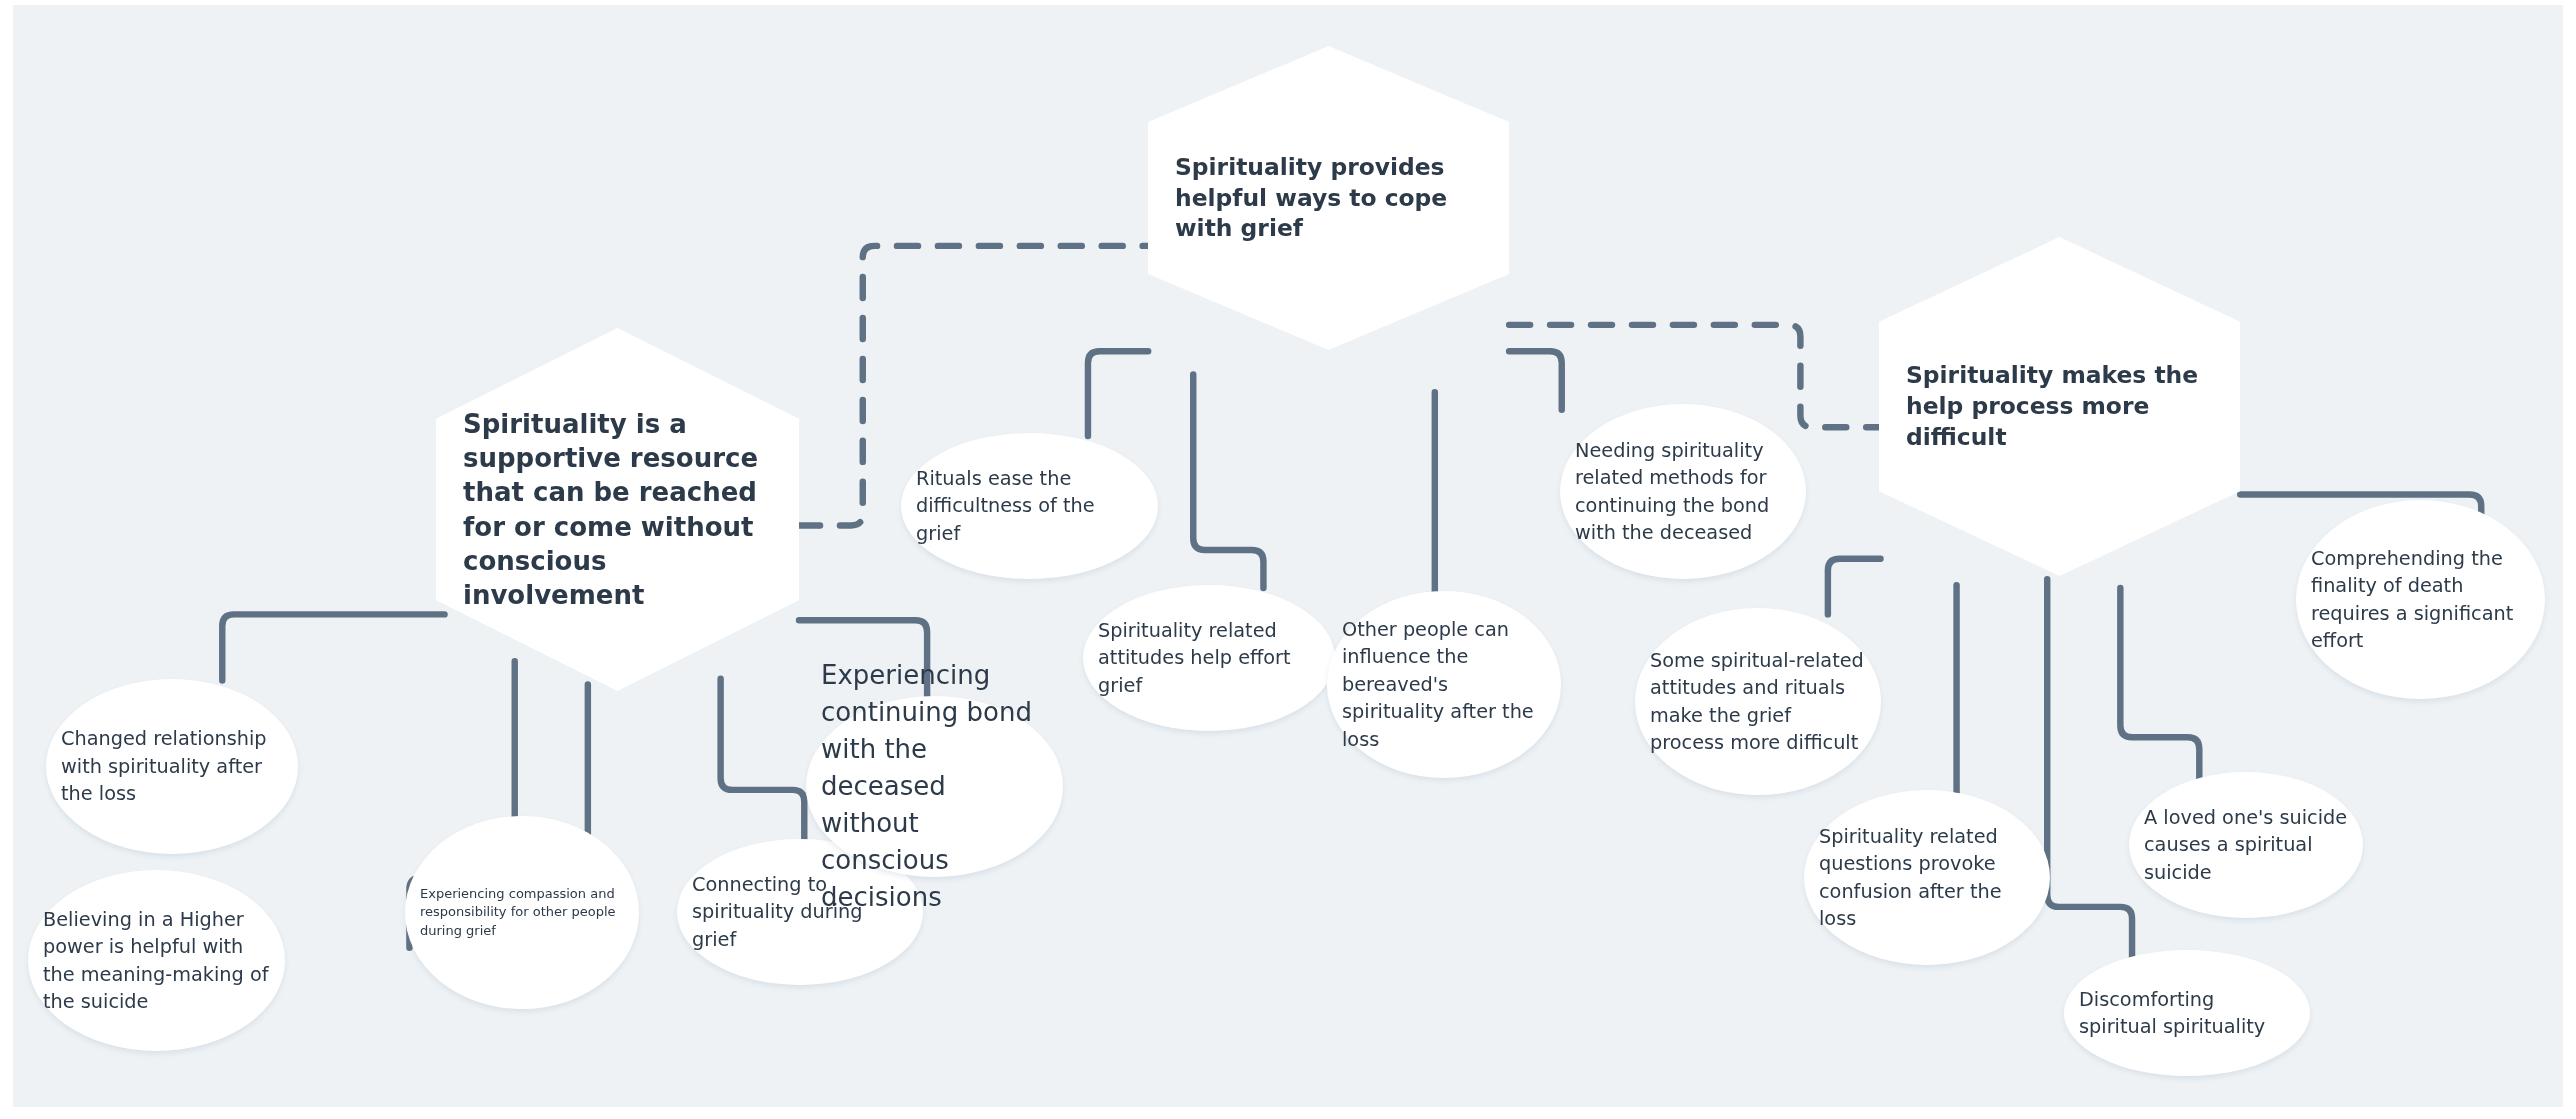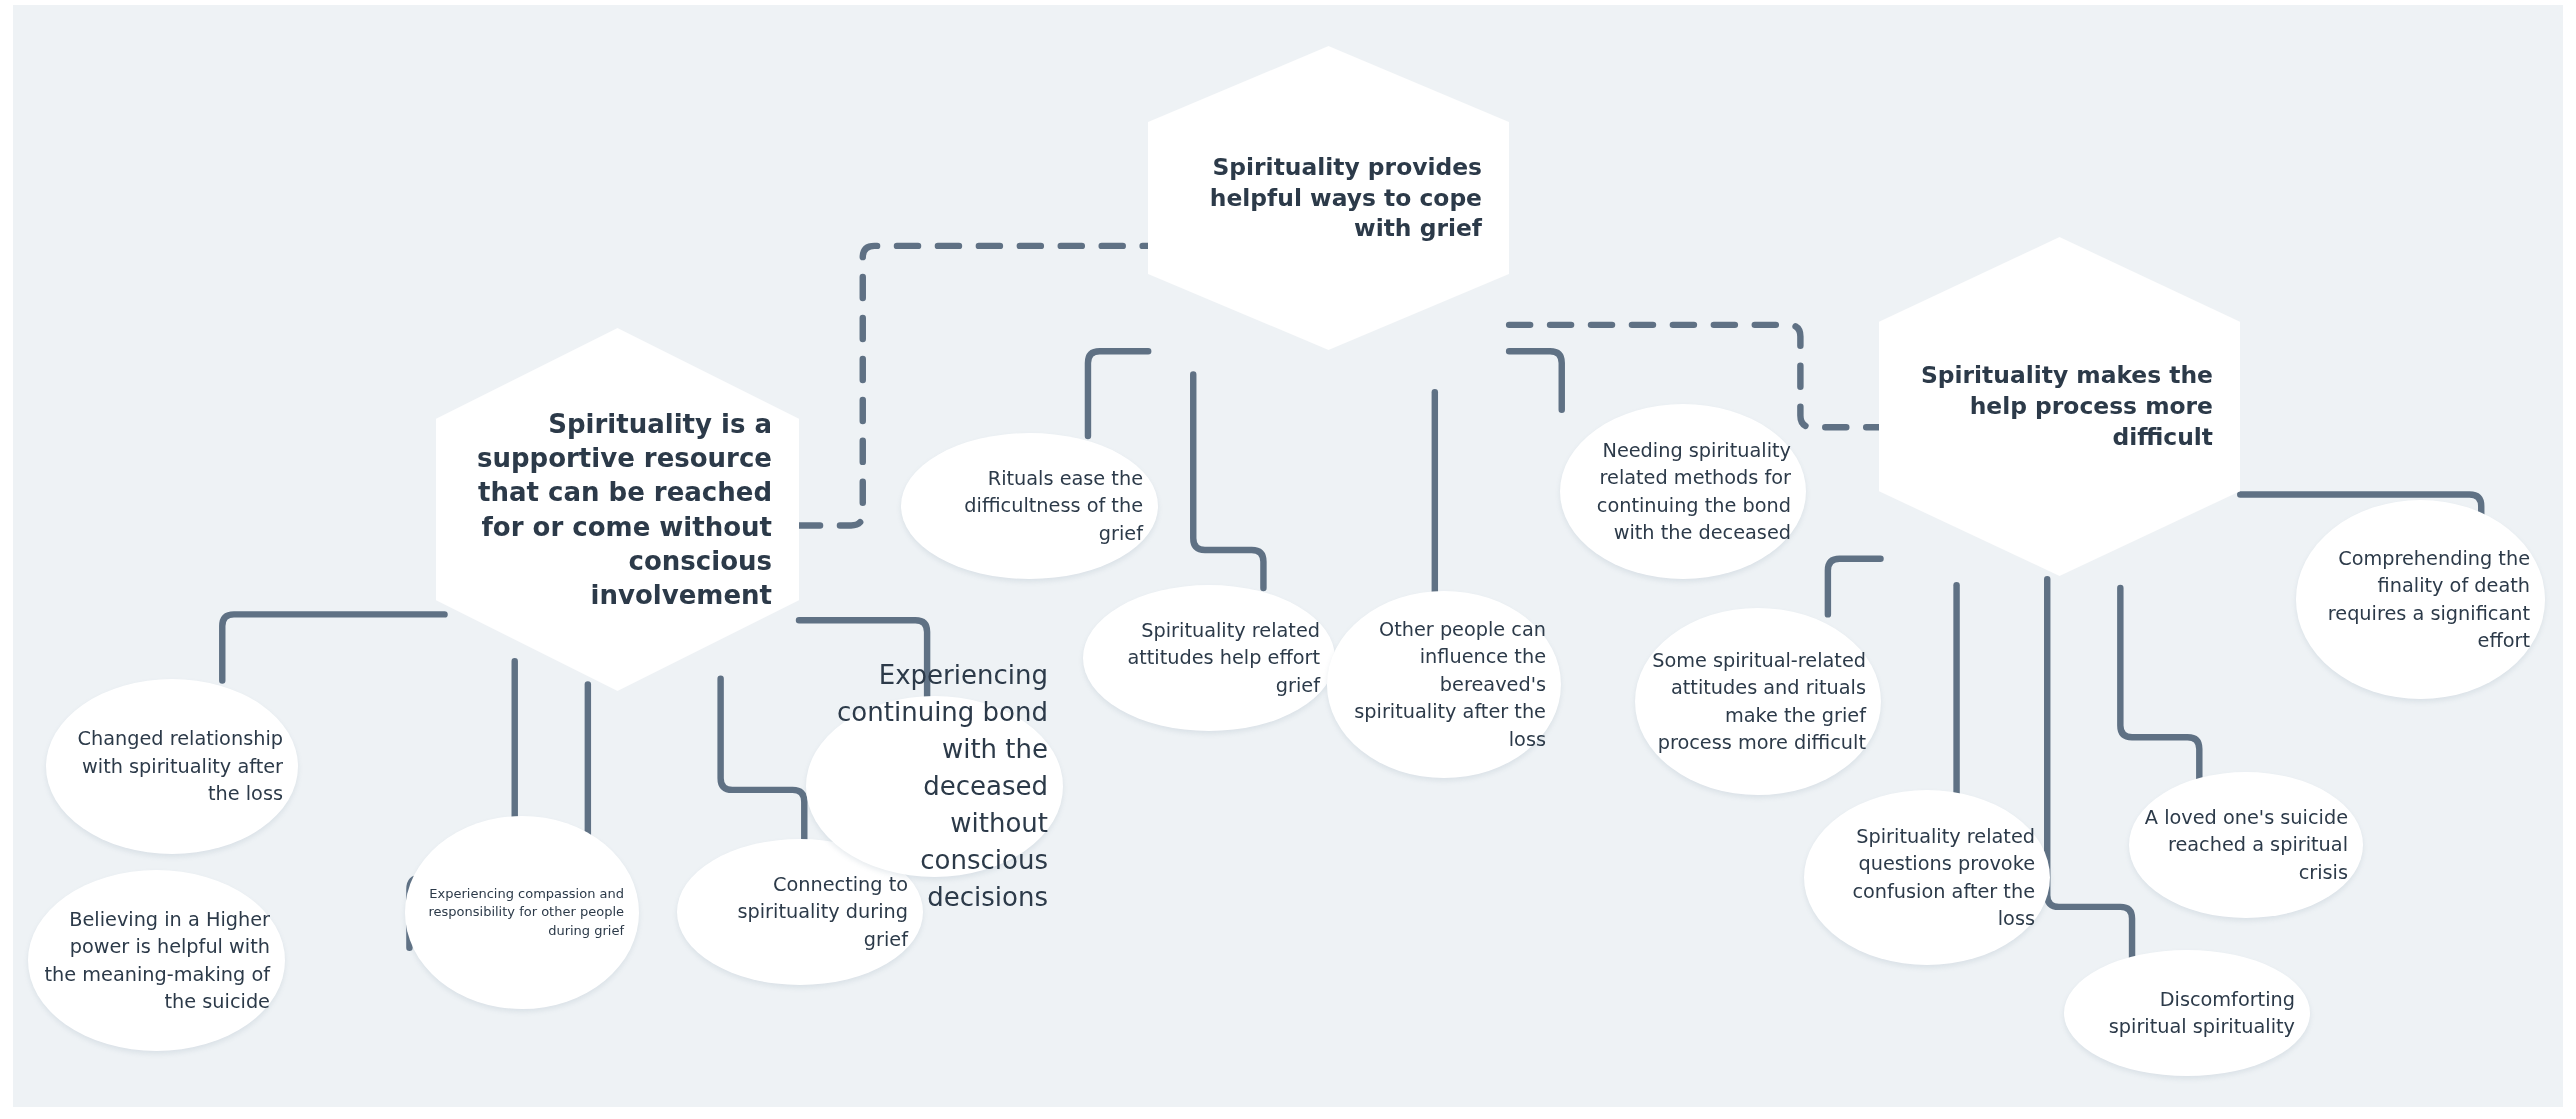--- a/index.html
+++ b/index.html
@@ -14,21 +14,21 @@
     position:absolute;
     left:13px;top:4.7px;
     width:2550px;height:1102px;
     background:#eef2f5;
   }
   #edges{position:absolute;left:0;top:0;width:2576px;height:1120px;pointer-events:none;}
 
   .node{
     position:absolute;
     display:flex;align-items:center;justify-content:center;
-    text-align:right;
+    text-align:left;
     color:#2c3a49;
     box-sizing:border-box;
   }
   .node .lbl{display:block;width:100%;}
 
   
   .hex{
     background:#ffffff;
     clip-path:polygon(50% 0%, 100% 25%, 100% 75%, 50% 100%, 0% 75%, 0% 25%);
     font-weight:bold;
@@ -142,20 +142,20 @@
 
   <div class="node ell" style="left:1804px;top:790px;width:246px;height:175px;font-size:19.3px;line-height:1.42;">
     <span class="lbl">Spirituality related questions provoke confusion after the loss</span>
   </div>
 
   <div class="node ell" style="left:2064px;top:950px;width:246px;height:126px;font-size:19.3px;line-height:1.42;">
     <span class="lbl">Discomforting spiritual spirituality</span>
   </div>
 
   <div class="node ell" style="left:2129px;top:772px;width:234px;height:146px;font-size:19.3px;line-height:1.42;">
-    <span class="lbl">A loved one's suicide reached a spiritual crisis</span>
+    <span class="lbl">A loved one's suicide causes a spiritual suicide</span>
   </div>
 
   <div class="node ell" style="left:2296px;top:500px;width:249px;height:199px;font-size:19.3px;line-height:1.42;">
     <span class="lbl">Comprehending the finality of death requires a significant effort</span>
   </div>
 </div>
 
 
 </body></html>

